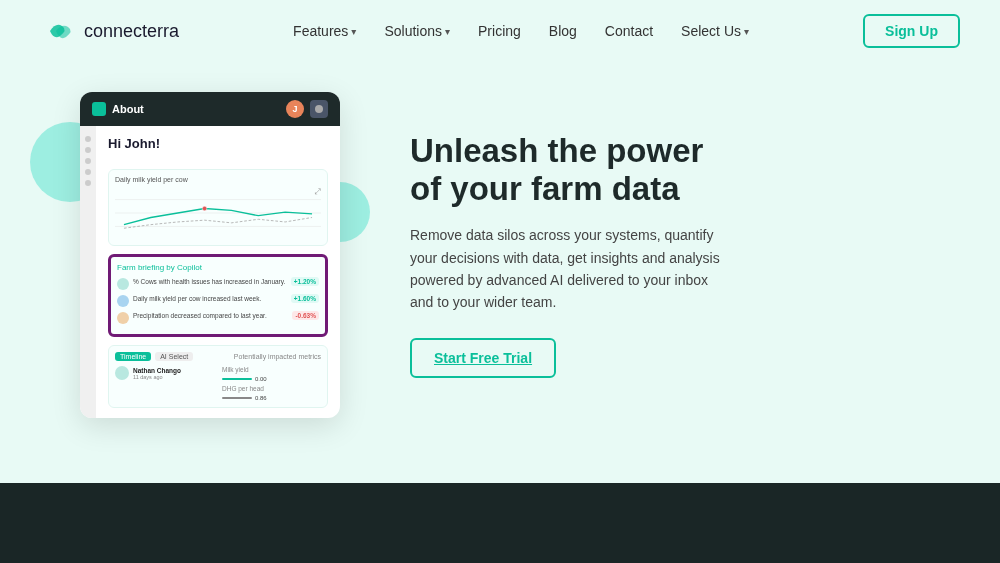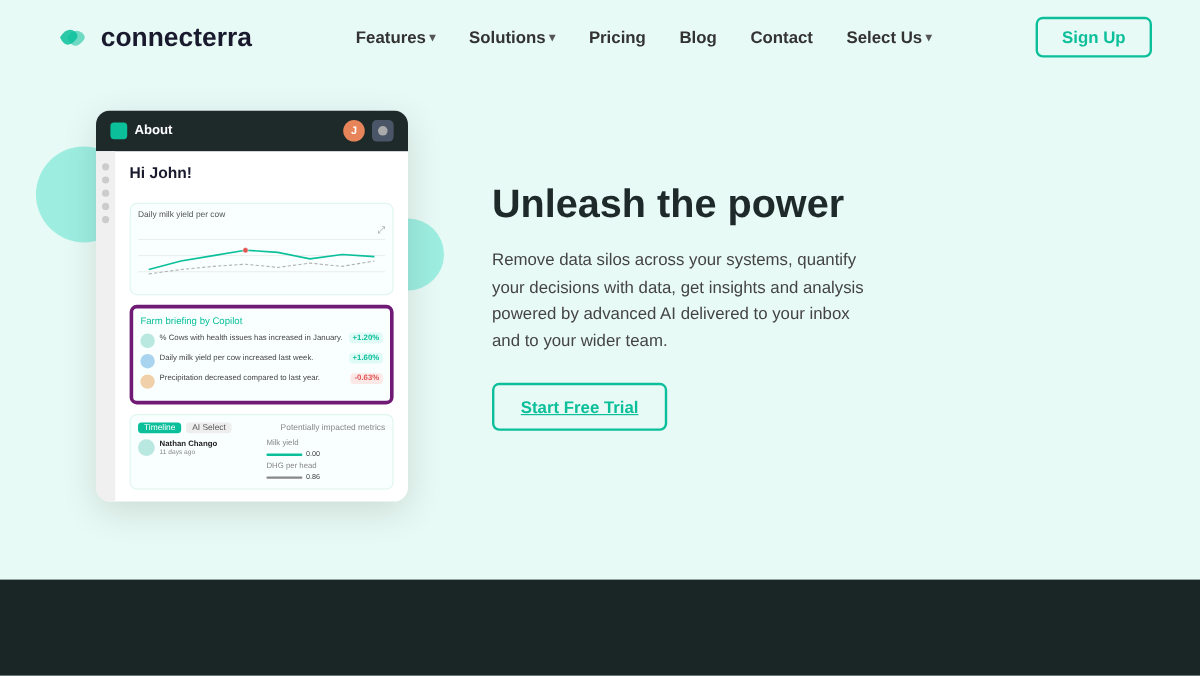--- a/index.html
+++ b/index.html
@@ -22,31 +22,30 @@
     .nav-logo {
       display: flex;
       align-items: center;
       gap: 8px;
     }
     .logo-icon {
       width: 36px;
       height: 26px;
     }
     .logo-text {
-      font-size: 22px;
-      font-weight: 700;
+      font-size: 18px;
+      font-weight: 400;
       color: #1a1a2e;
     }
     .nav-links {
       display: flex;
       align-items: flex-start;
       gap: 28px;
       font-size: 14px;
       color: #333;
-      font-weight: bold;
     }
     .nav-links span {
       cursor: pointer;
       display: flex;
       align-items: center;
       gap: 3px;
     }
     .chevron {
       font-size: 10px;
       color: #555;
@@ -521,20 +520,21 @@
             </div>
           </div>
         </div>
       </div>
     </div>
   </div>
 
   <div class="hero-text">
     <h1 class="hero-title">
       <span>Unleash the power</span><br>
+      <span>of your farm data</span>
     </h1>
     <p class="hero-subtitle">Remove data silos across your systems, quantify your decisions with data, get insights and analysis powered by advanced AI delivered to your inbox and to your wider team.</p>
     <button class="cta-btn">Start Free Trial</button>
   </div>
 
 </section>
 
 <div class="bottom-bar"></div>
 
 </body></html>

